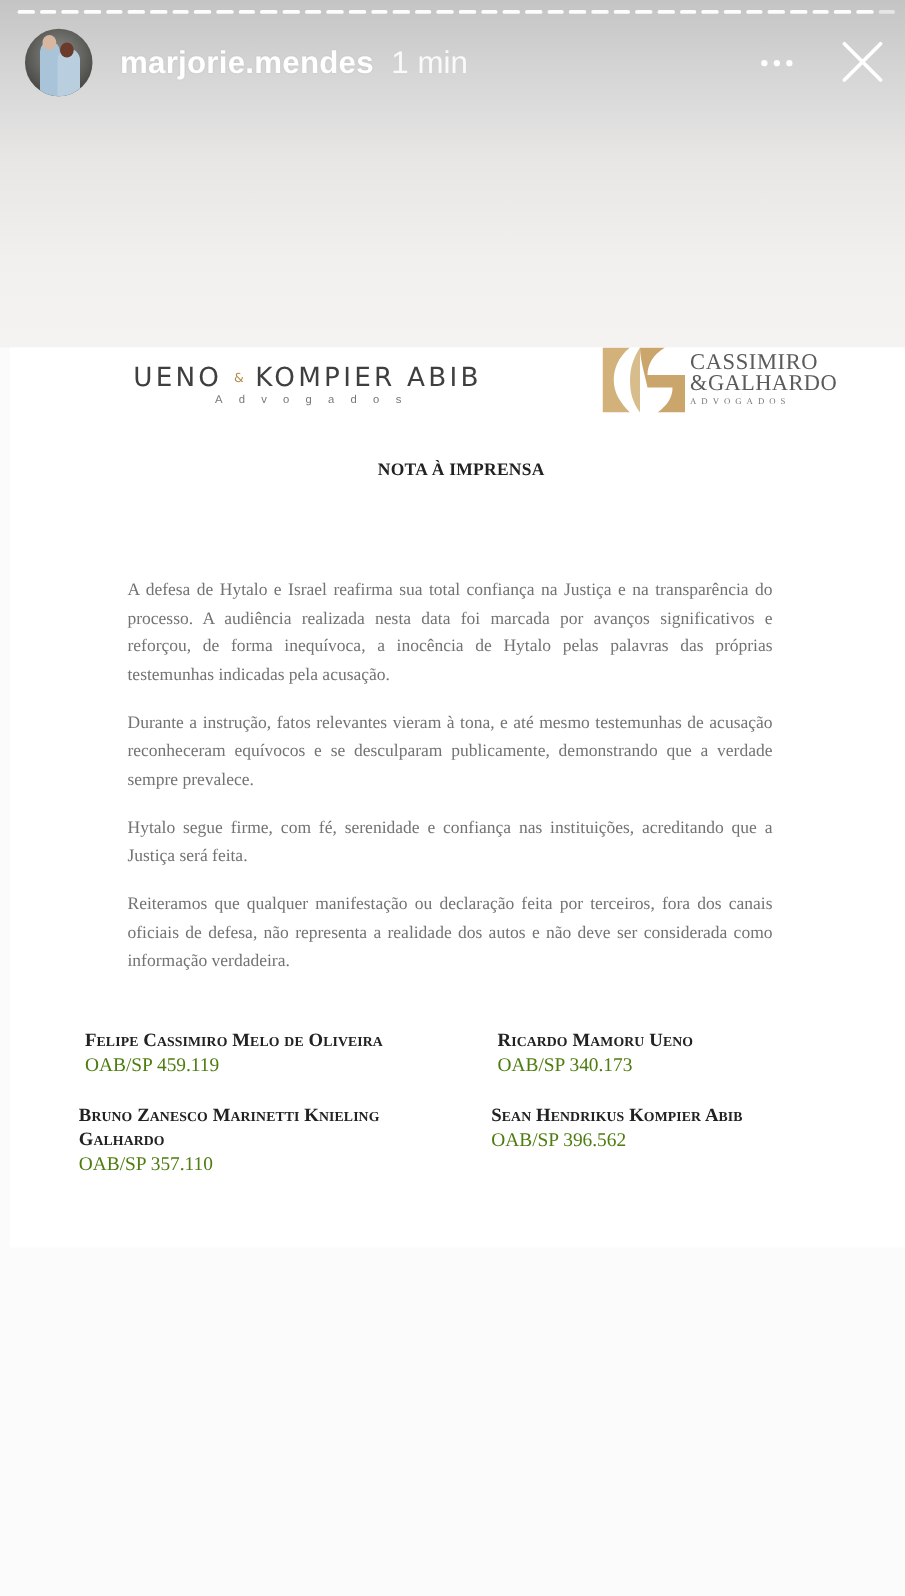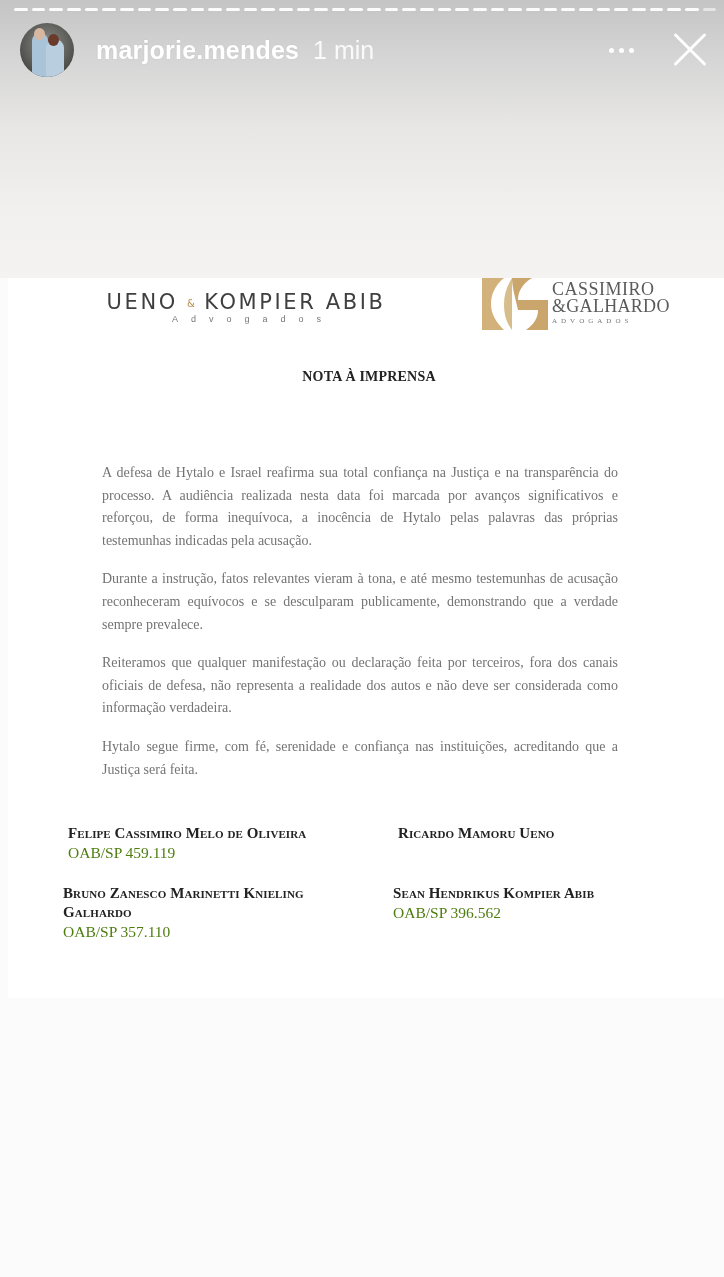--- a/index.html
+++ b/index.html
@@ -168,30 +168,31 @@
       <div class="l2">&amp;GALHARDO</div>
       <div class="l3">ADVOGADOS</div>
     </div>
   </div>
 
   <div class="title">NOTA À IMPRENSA</div>
 
   <div class="body-text" style="top:184px;">
     <p>A defesa de Hytalo e Israel reafirma sua total confiança na Justiça e na transparência do processo. A audiência realizada nesta data foi marcada por avanços significativos e reforçou, de forma inequívoca, a inocência de Hytalo pelas palavras das próprias testemunhas indicadas pela acusação.</p>
     <p>Durante a instrução, fatos relevantes vieram à tona, e até mesmo testemunhas de acusação reconheceram equívocos e se desculparam publicamente, demonstrando que a verdade sempre prevalece.</p>
+    <p>Hytalo segue firme, com fé, serenidade e confiança nas instituições, acreditando que a Justiça será feita.</p>
     <p>Reiteramos que qualquer manifestação ou declaração feita por terceiros, fora dos canais oficiais de defesa, não representa a realidade dos autos e não deve ser considerada como informação verdadeira.</p>
-    <p>Hytalo segue firme, com fé, serenidade e confiança nas instituições, acreditando que a Justiça será feita.</p>
   </div>
 
   <div class="sig" style="left:60px; width:290px; top:546px;">
     <div class="name">Felipe Cassimiro Melo de Oliveira</div>
     <div class="oab">OAB/SP 459.119</div>
   </div>
   <div class="sig" style="left:390px; width:240px; top:546px;">
     <div class="name">Ricardo Mamoru Ueno</div>
+    <div class="oab">OAB/SP 340.173</div>
   </div>
   <div class="sig" style="left:55px; width:300px; top:606px;">
     <div class="name">Bruno Zanesco Marinetti Knieling Galhardo</div>
     <div class="oab">OAB/SP 357.110</div>
   </div>
   <div class="sig" style="left:385px; width:250px; top:606px;">
     <div class="name">Sean Hendrikus Kompier Abib</div>
     <div class="oab">OAB/SP 396.562</div>
   </div>
 </div>

